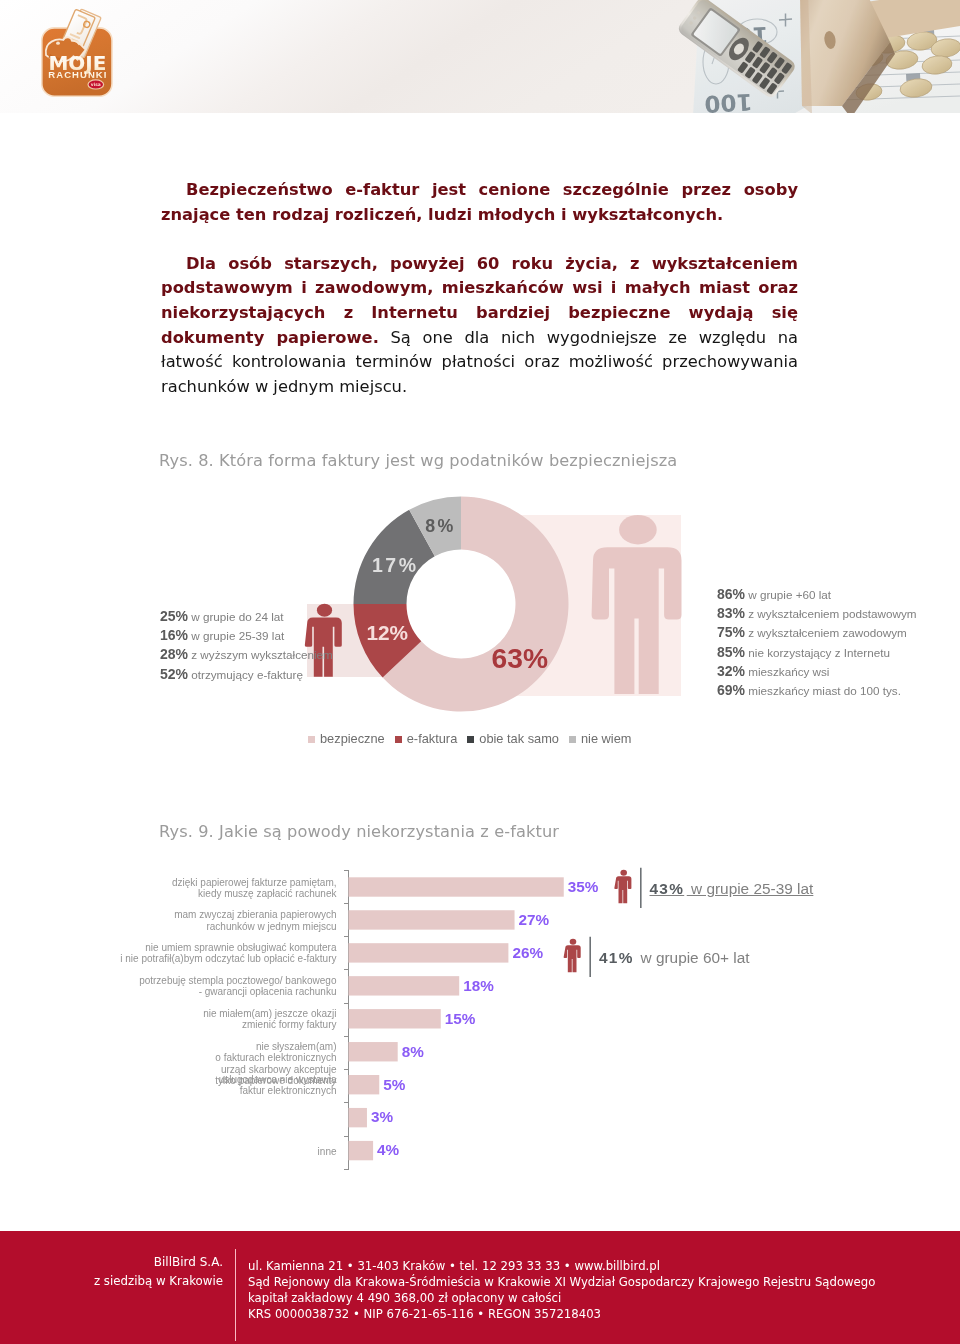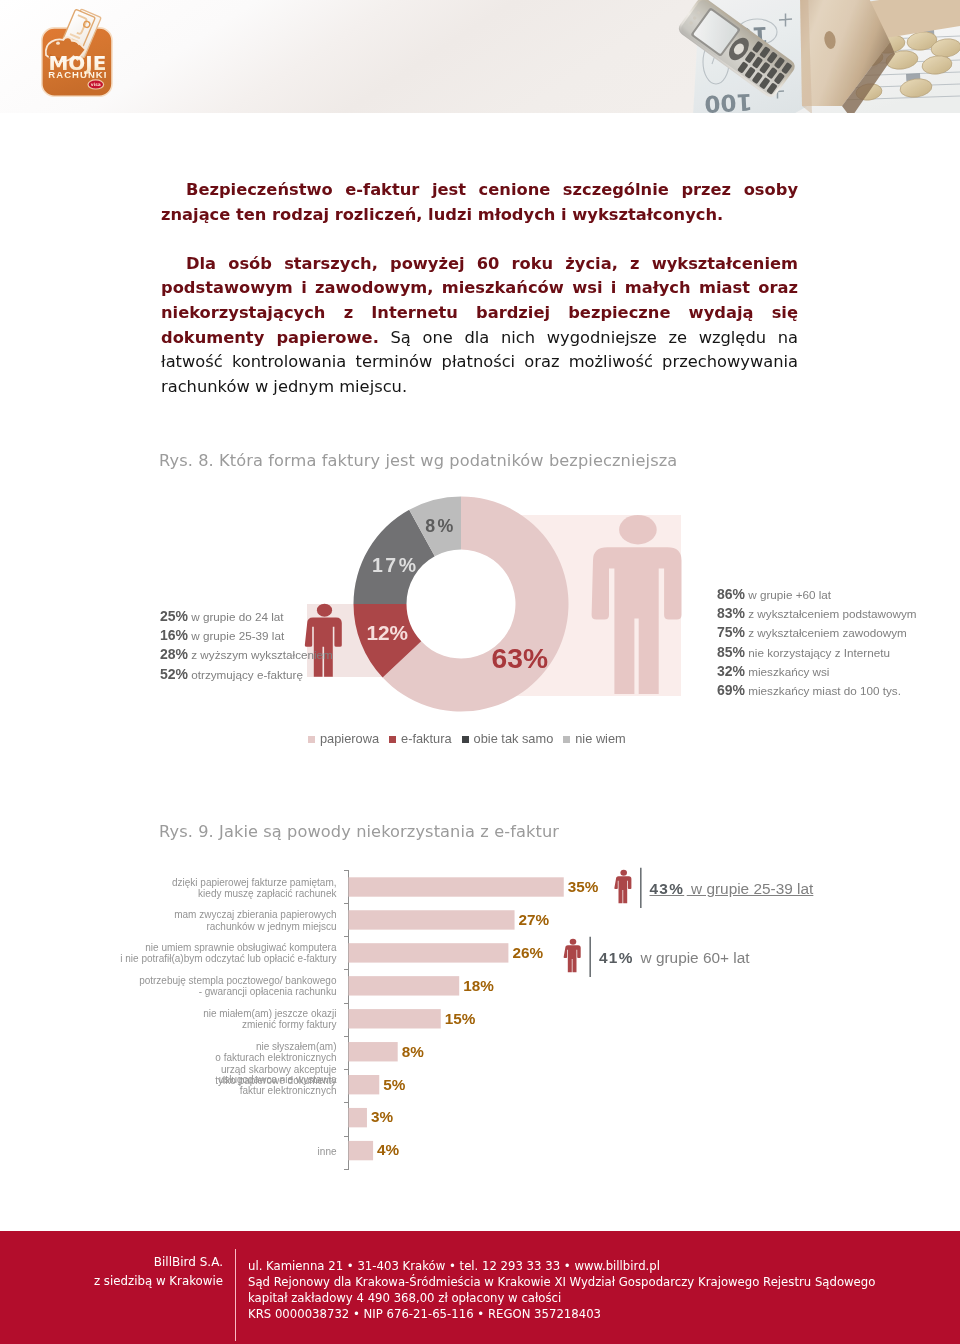--- a/index.html
+++ b/index.html
@@ -30,21 +30,21 @@
        color:#808080;line-height:18.2px;white-space:nowrap;}
   .ann b{font-weight:bold;color:#5a5a5a;font-size:14px;padding-left:28px;}
   .legend{position:absolute;font-family:"Liberation Sans",sans-serif;font-size:12.8px;color:#6d6d6d;white-space:nowrap;}
   .legend .sw{display:inline-block;width:7px;height:7px;vertical-align:0px;margin-right:5px;}
   .legend .it{margin-right:10px;}
 
   
   .barlabel{position:absolute;font-family:"Liberation Sans",sans-serif;font-size:10px;
             color:#949494;line-height:11.1px;text-align:right;width:260px;white-space:nowrap;}
   .barval{position:absolute;font-family:"Liberation Sans",sans-serif;font-size:15.3px;
-          font-weight:bold;color:#a16207;white-space:nowrap;}
+          font-weight:bold;color:#8b5cf6;white-space:nowrap;}
   .callout{position:absolute;font-family:"Liberation Sans",sans-serif;font-size:15.4px;
            color:#808080;white-space:nowrap;}
   .callout b{font-weight:bold;color:#575c60;font-size:15.4px;letter-spacing:1.3px;margin-right:2.5px;}
 
   
   .footer{position:absolute;left:0;top:1231px;width:960px;height:113px;background:#b30d2c;}
   .fcomp{position:absolute;right:737px;top:1255px;text-align:right;color:#fff;
          font-family:"DejaVu Sans",sans-serif;font-size:12px;white-space:nowrap;}
   .fcomp2{position:absolute;right:737px;top:1274px;text-align:right;color:#fff;
          font-family:"DejaVu Sans",sans-serif;font-size:11.8px;white-space:nowrap;}
@@ -296,21 +296,21 @@
   <div class="ann" style="left:689px;top:585px;">
     <div><b>86%</b> <span>w grupie +60 lat</span></div>
     <div><b>83%</b> <span>z wykształceniem podstawowym</span></div>
     <div><b>75%</b> <span>z wykształceniem zawodowym</span></div>
     <div><b>85%</b> <span>nie korzystający z Internetu</span></div>
     <div><b>32%</b> <span>mieszkańcy wsi</span></div>
     <div><b>69%</b> <span>mieszkańcy miast do 100 tys.</span></div>
   </div>
 
   <div class="legend" style="left:308px;top:731px;">
-    <span class="it"><span class="sw" style="background:#e5c9c8"></span><span>papierowa</span></span><span class="it"><span class="sw" style="background:#ab4648"></span><span>e-faktura</span></span><span class="it"><span class="sw" style="background:#3f4244"></span><span>obie tak samo</span></span><span class="it"><span class="sw" style="background:#bcbcbc"></span><span>nie wiem</span></span>
+    <span class="it"><span class="sw" style="background:#e5c9c8"></span><span>bezpieczne</span></span><span class="it"><span class="sw" style="background:#ab4648"></span><span>e-faktura</span></span><span class="it"><span class="sw" style="background:#3f4244"></span><span>obie tak samo</span></span><span class="it"><span class="sw" style="background:#bcbcbc"></span><span>nie wiem</span></span>
   </div>
 
   <div class="figtitle" style="left:159px;top:822px;">Rys. 9. Jakie są powody niekorzystania z e-faktur</div>
 
   <svg class="fig8" width="960" height="1344" viewBox="0 0 960 1344">
     <g stroke="#8f8f8f" stroke-width="1" shape-rendering="crispEdges">
       <line x1="348.5" y1="870" x2="348.5" y2="1170"></line>
       <line x1="344" y1="870.5" x2="348.5" y2="870.5"></line>
       <line x1="344" y1="903.5" x2="348.5" y2="903.5"></line>
       <line x1="344" y1="936.5" x2="348.5" y2="936.5"></line>

